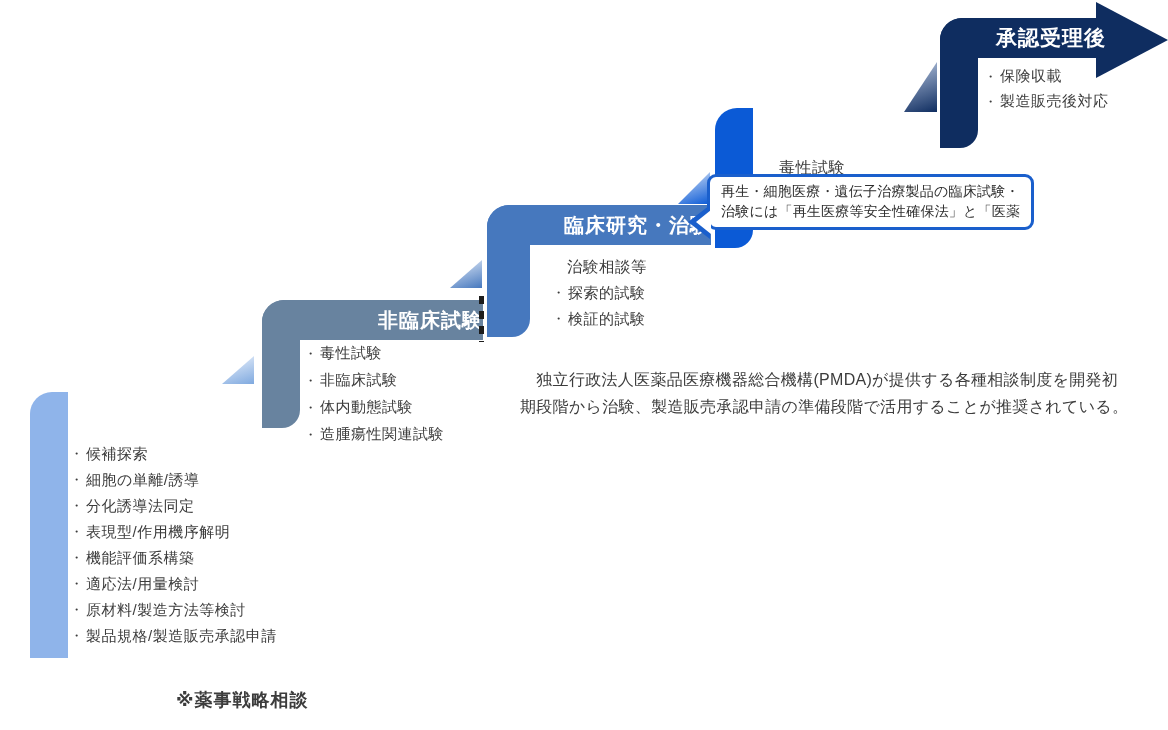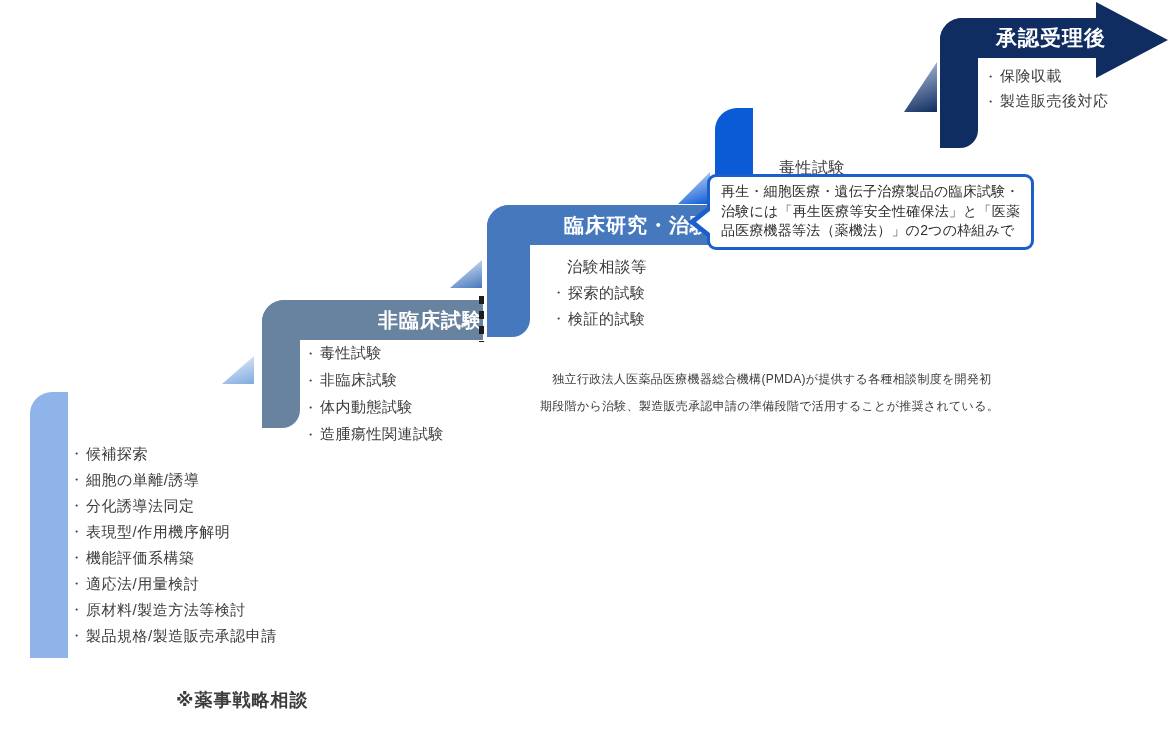--- a/index.html
+++ b/index.html
@@ -81,22 +81,22 @@
     padding:5px 10px 6px 11px;font-size:14px;line-height:19.5px;color:#2e2e2e;letter-spacing:.2px;}
   .callout .tail-outer{position:absolute;left:-22px;top:28px;width:0;height:0;
     border-top:17px solid transparent;border-bottom:17px solid transparent;
     border-right:22px solid var(--callout-border);}
   .callout .tail-inner{position:absolute;left:-14px;top:33px;width:0;height:0;
     border-top:12px solid transparent;border-bottom:12px solid transparent;
     border-right:15px solid #ffffff;}
   .callout-line{white-space:nowrap;}
 
   
-  .pmda-note{position:absolute;left:540px;top:366px;width:628px;z-index:2;
-    font-size:12px;line-height:27px;color:var(--text);letter-spacing:.3px;}
+  .pmda-note{position:absolute;left:520px;top:366px;width:628px;z-index:2;
+    font-size:16px;line-height:27px;color:var(--text);letter-spacing:.3px;}
   .pmda-line{white-space:nowrap;}
 
   
   .footnote{position:absolute;left:176px;top:688px;z-index:2;
     font-size:18px;font-weight:700;letter-spacing:1px;color:var(--text);}
 </style>
 </head>
 <body>
 
 <div class="canvas">
@@ -206,21 +206,20 @@
         <span class="blt">・</span>
         <span>製造販売後対応</span>
       </div>
   </div>
 
   <div class="callout">
     <span class="tail-outer"></span>
     <span class="tail-inner"></span>
     <div class="callout-line">再生・細胞医療・遺伝子治療製品の臨床試験・</div>
     <div class="callout-line">治験には「再生医療等安全性確保法」と「医薬</div>
-    <div class="callout-line">品医療機器等法（薬機法）」の2つの枠組みで</div>
   </div>
 
   <div class="pmda-note">
     <div class="pmda-line">　独立行政法人医薬品医療機器総合機構(PMDA)が提供する各種相談制度を開発初</div>
     <div class="pmda-line">期段階から治験、製造販売承認申請の準備段階で活用することが推奨されている。</div>
   </div>
 
   <div class="footnote">※薬事戦略相談</div>
 
 </div>

